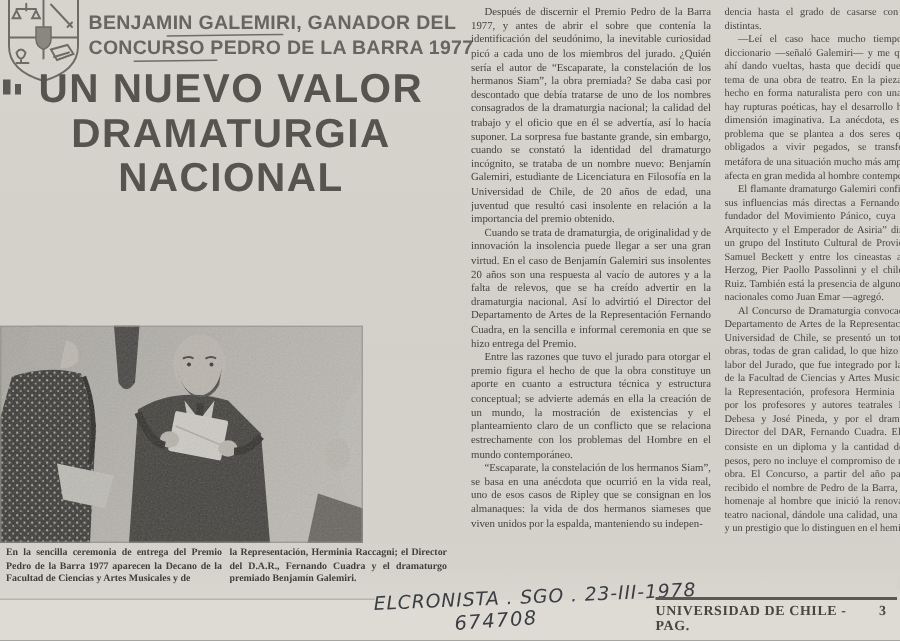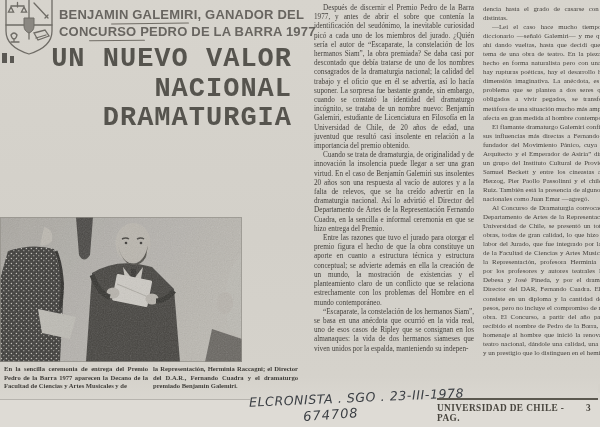--- a/index.html
+++ b/index.html
@@ -16,22 +16,22 @@
   #kicker{
     position:absolute;left:59px;top:7px;width:240px;
     font-family:"Liberation Sans",sans-serif;font-weight:bold;
     font-size:13px;line-height:16.5px;letter-spacing:.2px;color:#686560;
     white-space:nowrap;
   }
   .pen-underline{position:absolute;height:1.4px;background:#716d66;border-radius:1px;}
   #underline-1{left:111px;top:23px;width:78px;transform:rotate(-.8deg);}
   #underline-2{left:89px;top:39.5px;width:56px;transform:rotate(-.6deg);}
   #headline{
-    position:absolute;left:16px;top:45px;width:276px;text-align:right;
-    font-family:Liberation Mono, monospace;font-weight:bold;
+    position:absolute;left:16px;top:45px;width:276px;text-align:center;
+    font-family:Liberation Sans, sans-serif;font-weight:bold;
     font-size:27px;line-height:29.5px;letter-spacing:1px;color:#56544e;
   }
   
   .col{position:absolute;top:4px;text-align:justify;overflow:hidden;margin-left:26px;}
   .col p{margin:0;text-indent:9px;}
   #col-mid{left:288px;width:160px;height:389px;font-size:7.2px;line-height:9.2px;}
   #col-right{left:457px;width:142px;height:389px;font-size:6.9px;line-height:9.05px;}
   #col-right .paras p:first-child{text-indent:0;}
   #byline{
     position:absolute;right:0;bottom:0;font-weight:bold;font-style:italic;
@@ -90,22 +90,22 @@
 
   <div id="kicker">
       <div class="kicker-line">BENJAMIN GALEMIRI, GANADOR DEL</div>
       <div class="kicker-line">CONCURSO PEDRO DE LA BARRA 1977</div>
     </div>
   <div class="pen-underline" id="underline-1"></div>
   <div class="pen-underline" id="underline-2"></div>
 
   <div id="headline">
       <div class="headline-line">UN NUEVO VALOR</div>
+      <div class="headline-line">DRAMATURGIA</div>
       <div class="headline-line">NACIONAL</div>
-      <div class="headline-line">DRAMATURGIA</div>
     </div>
 
   <div id="col-mid" class="col">
     <div class="paras">
         <p>Después de discernir el Premio Pedro de la Barra 1977, y antes de abrir el sobre que contenía la identificación del seudónimo, la inevitable curiosidad picó a cada uno de los miembros del jurado. ¿Quién sería el autor de “Escaparate, la constelación de los hermanos Siam”, la obra premiada? Se daba casi por descontado que debía tratarse de uno de los nombres consagrados de la dramaturgia nacional; la calidad del trabajo y el oficio que en él se advertía, así lo hacía suponer. La sorpresa fue bastante grande, sin embargo, cuando se constató la identidad del dramaturgo incógnito, se trataba de un nombre nuevo: Benjamín Galemiri, estudiante de Licenciatura en Filosofía en la Universidad de Chile, de 20 años de edad, una juventud que resultó casi insolente en relación a la importancia del premio obtenido.</p>
         <p>Cuando se trata de dramaturgia, de originalidad y de innovación la insolencia puede llegar a ser una gran virtud. En el caso de Benjamín Galemiri sus insolentes 20 años son una respuesta al vacío de autores y a la falta de relevos, que se ha creído advertir en la dramaturgia nacional. Así lo advirtió el Director del Departamento de Artes de la Representación Fernando Cuadra, en la sencilla e informal ceremonia en que se hizo entrega del Premio.</p>
         <p>Entre las razones que tuvo el jurado para otorgar el premio figura el hecho de que la obra constituye un aporte en cuanto a estructura técnica y estructura conceptual; se advierte además en ella la creación de un mundo, la mostración de existencias y el planteamiento claro de un conflicto que se relaciona estrechamente con los problemas del Hombre en el mundo contemporáneo.</p>
         <p>“Escaparate, la constelación de los hermanos Siam”, se basa en una anécdota que ocurrió en la vida real, uno de esos casos de Ripley que se consignan en los almanaques: la vida de dos hermanos siameses que viven unidos por la espalda, manteniendo su indepen-</p>
       </div>
   </div>

